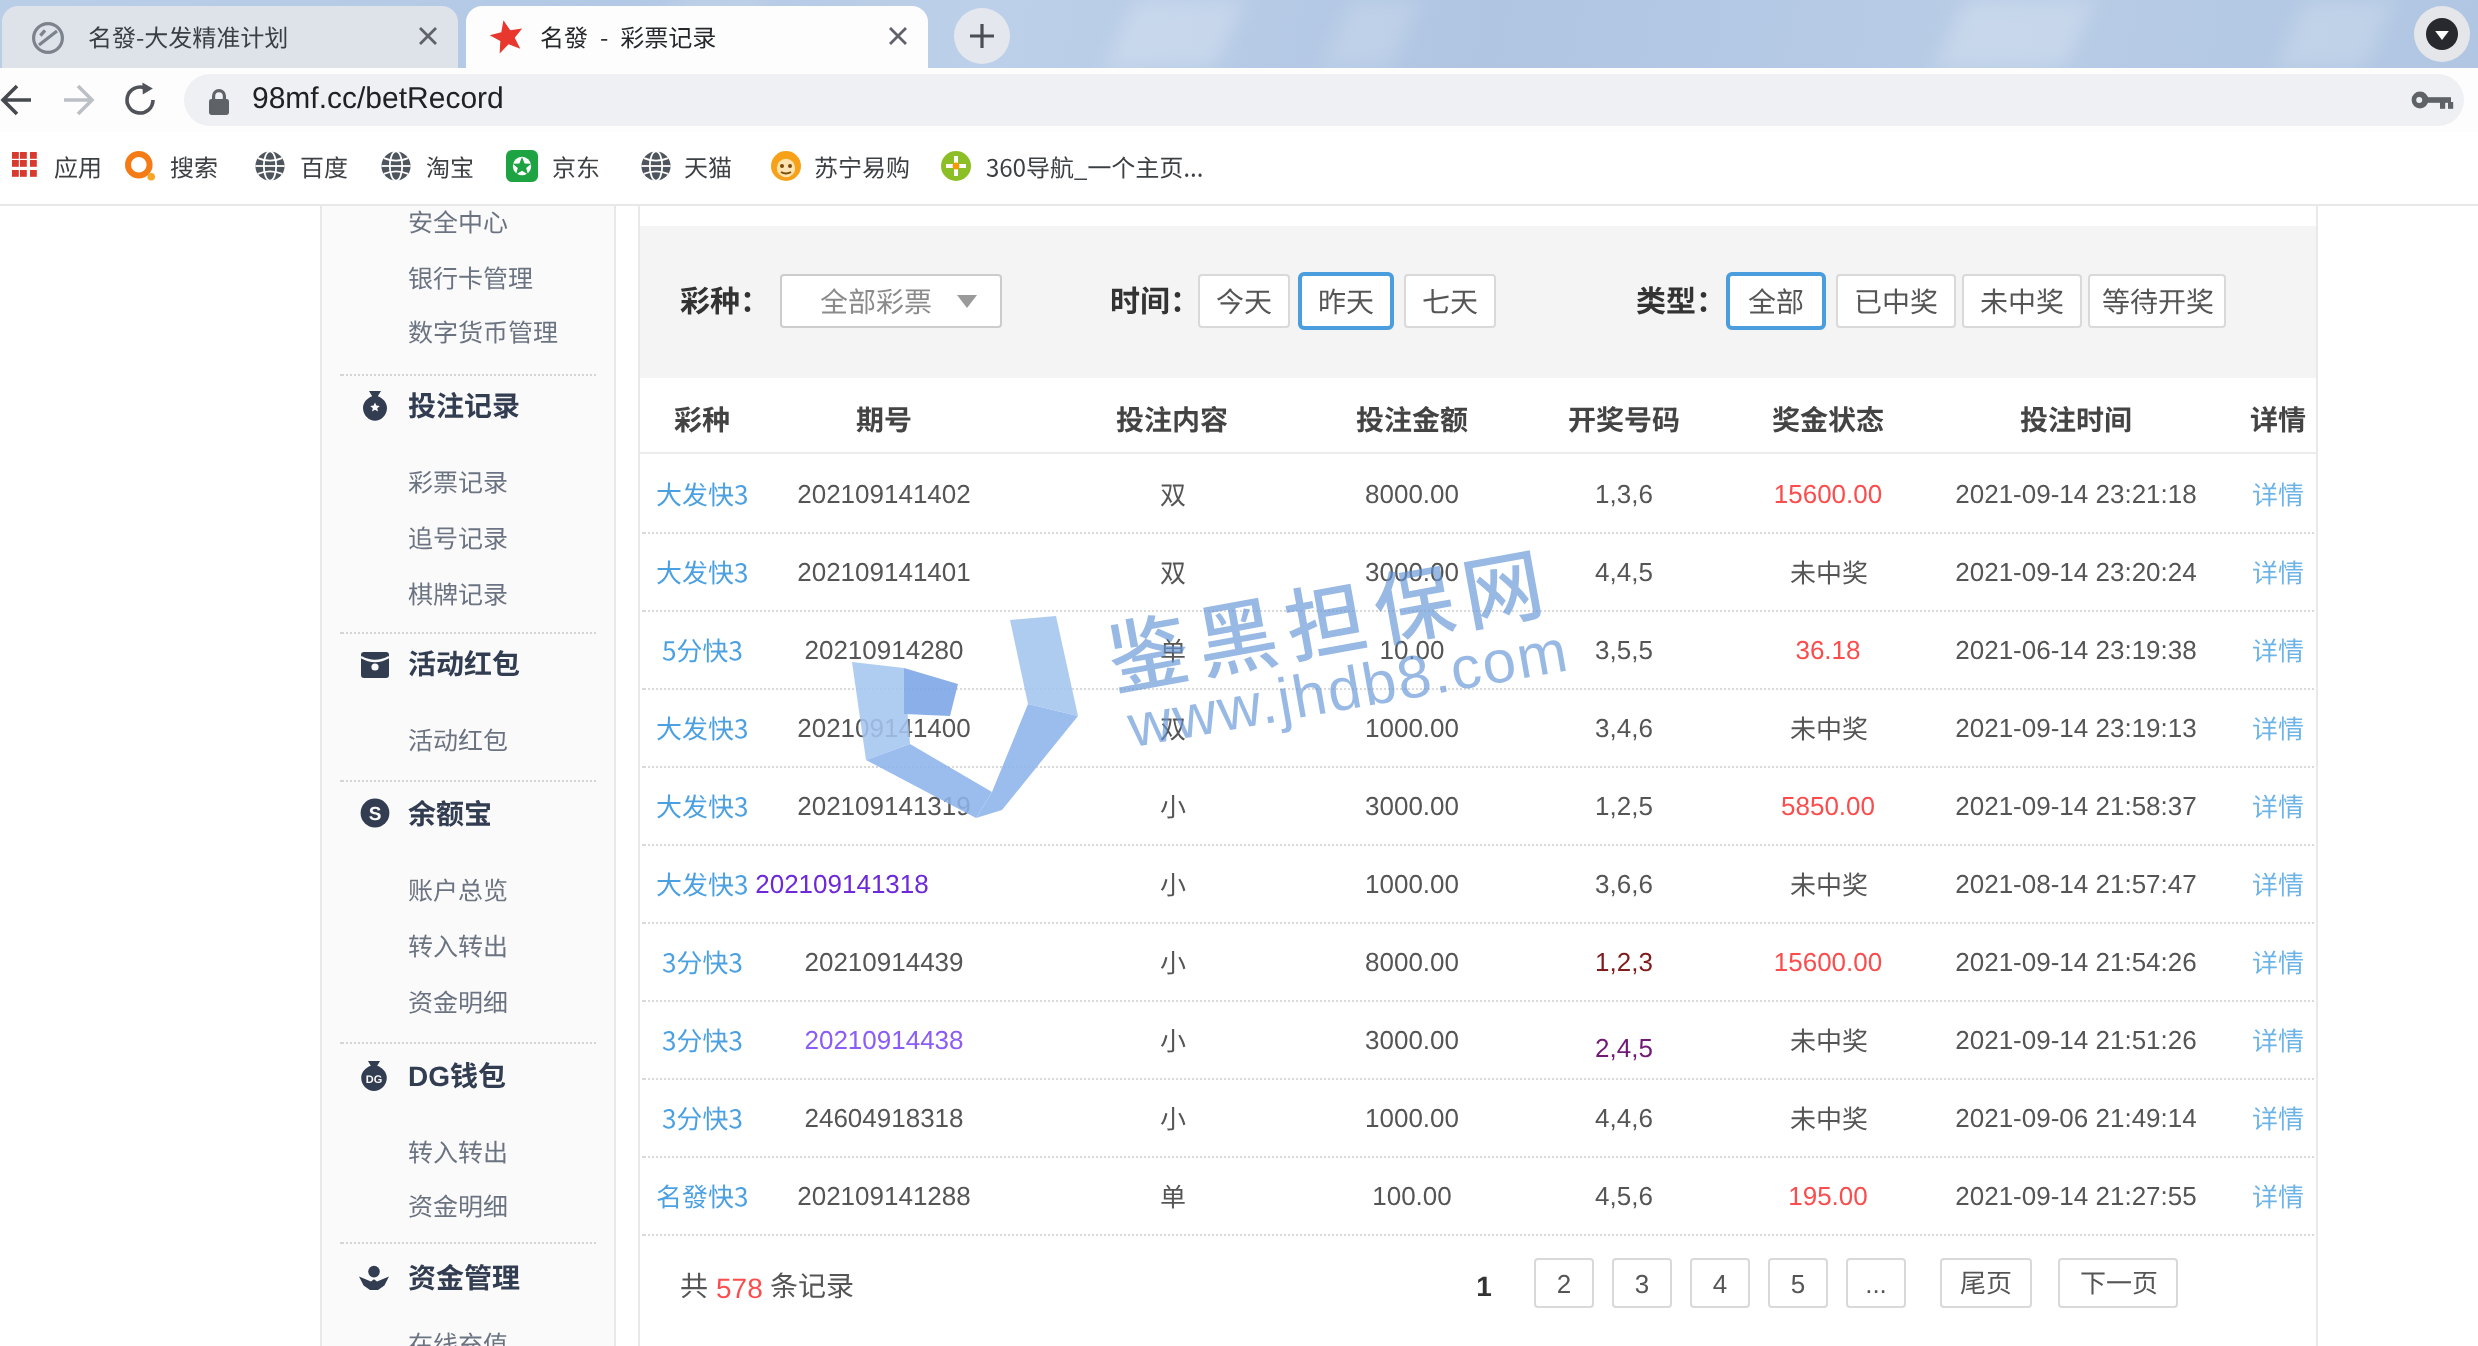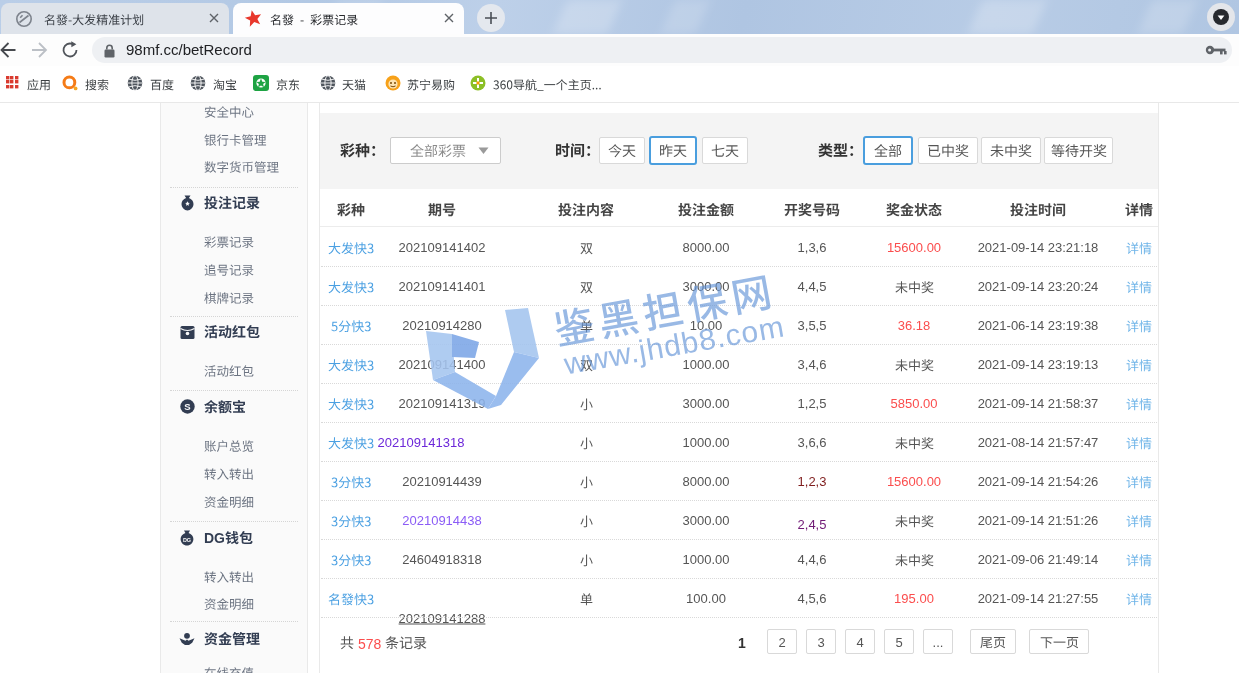--- a/index.html
+++ b/index.html
@@ -772,21 +772,21 @@
     </svg></div>
 <div style="position:absolute;left:321px;top:578px;width:836px;height:0;border-top:1px dotted #d9d9d9;"></div>
 <div style="position:absolute;left:327.9px;top:591.5px;"><svg width="47" height="13">
       <g fill="#4ba0e2" transform="translate(0,11.2) scale(0.01300,-0.01300)">
         <use href="#gr0" x="0"></use>
         <use href="#gr1" x="1000"></use>
         <use href="#gr120" x="2000"></use>
         <use href="#gr29" x="3000"></use>
       </g>
     </svg></div>
-<div style="position:absolute;left:442.0px;top:618px;transform:translate(-50%,-50%);font:normal 13px 'Liberation Sans', sans-serif;color:#555;white-space:pre;text-decoration:underline;">202109141288</div>
+<div style="position:absolute;left:442.0px;top:598.0px;transform:translate(-50%,-50%);font:normal 13px 'Liberation Sans', sans-serif;color:#555;white-space:pre;">202109141288</div>
 <div style="position:absolute;left:579.5px;top:591.5px;"><svg width="13" height="13">
       <g fill="#555" transform="translate(0,11.2) scale(0.01300,-0.01300)">
         <use href="#gr126" x="0"></use>
       </g>
     </svg></div>
 <div style="position:absolute;left:706.0px;top:598.0px;transform:translate(-50%,-50%);font:normal 13px 'Liberation Sans', sans-serif;color:#555;white-space:pre;">100.00</div>
 <div style="position:absolute;left:812.0px;top:598.0px;transform:translate(-50%,-50%);font:normal 13px 'Liberation Sans', sans-serif;color:#555;white-space:pre;">4,5,6</div>
 <div style="position:absolute;left:914.0px;top:598.0px;transform:translate(-50%,-50%);font:normal 13px 'Liberation Sans', sans-serif;color:#fb4d4d;white-space:pre;">195.00</div>
 <div style="position:absolute;left:1038.0px;top:598.0px;transform:translate(-50%,-50%);font:normal 13px 'Liberation Sans', sans-serif;color:#555;white-space:pre;">2021-09-14 21:27:55</div>
 <div style="position:absolute;left:1126.0px;top:591.5px;"><svg width="26" height="13">

